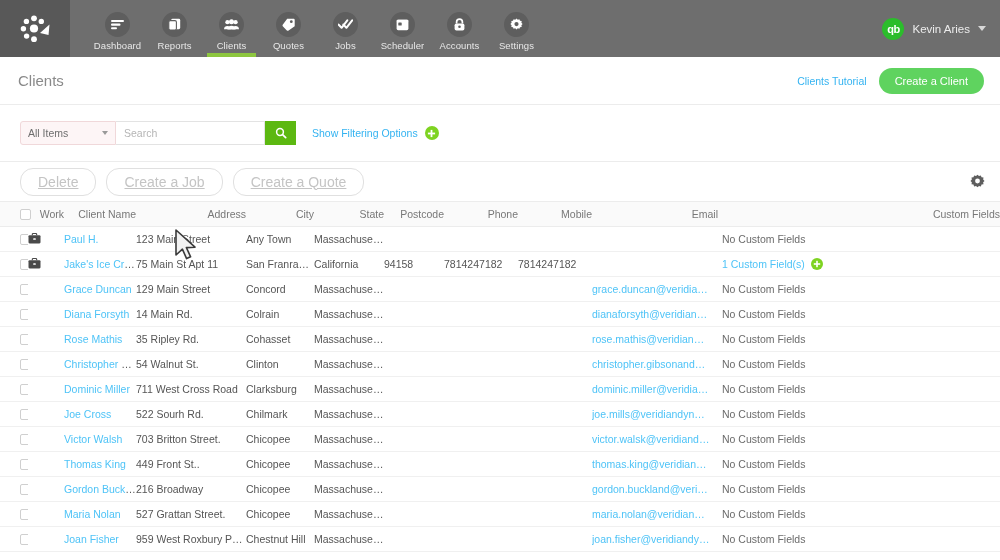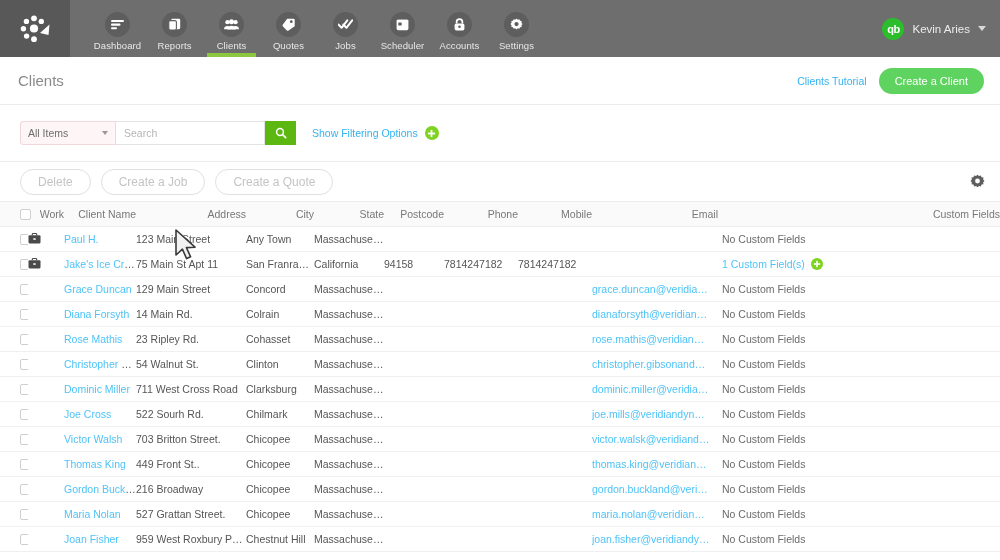--- a/index.html
+++ b/index.html
@@ -175,25 +175,26 @@
     height: 40px;
     display: flex; align-items: center;
     padding: 0 20px;
     position: relative;
     border-bottom: 1px solid #ececec;
   }
   .btn-ghost {
     border: 1px solid #e0e0e0;
     background: #fff;
     border-radius: 13px;
-    font-size: 12px;
+    font-size: 14px;
     color: #c4c4c4;
     padding: 5px 17px;
     margin-right: 10px;
     cursor: pointer;
+    text-decoration: underline;
   }
   .gear-btn {
     position: absolute; right: 14px;
     width: 18px; height: 18px;
     display: flex; align-items: center; justify-content: center;
     cursor: pointer;
   }
 
   
   .table { width: 100%; border-collapse: collapse; table-layout: fixed; }
@@ -517,21 +518,21 @@
         <td class="c-mob"></td>
         <td class="c-email">
           <span class="email-link">dianaforsyth@veridiandyn.…</span>
         </td>
         <td class="c-cf"><span class="cf-text">No Custom Fields</span></td>
       </tr>
       <tr>
         <td class="c-check"><span class="chk"></span></td>
         <td class="c-work"></td>
         <td class="c-name"><span class="name-link">Rose Mathis</span></td>
-        <td class="c-addr">23 Ripley Rd.</td>
+        <td class="c-addr">35 Ripley Rd.</td>
         <td class="c-city">Cohasset</td>
         <td class="c-state">Massachusetts</td>
         <td class="c-post"></td>
         <td class="c-phone"></td>
         <td class="c-mob"></td>
         <td class="c-email">
           <span class="email-link">rose.mathis@veridiandyn.…</span>
         </td>
         <td class="c-cf"><span class="cf-text">No Custom Fields</span></td>
       </tr>

